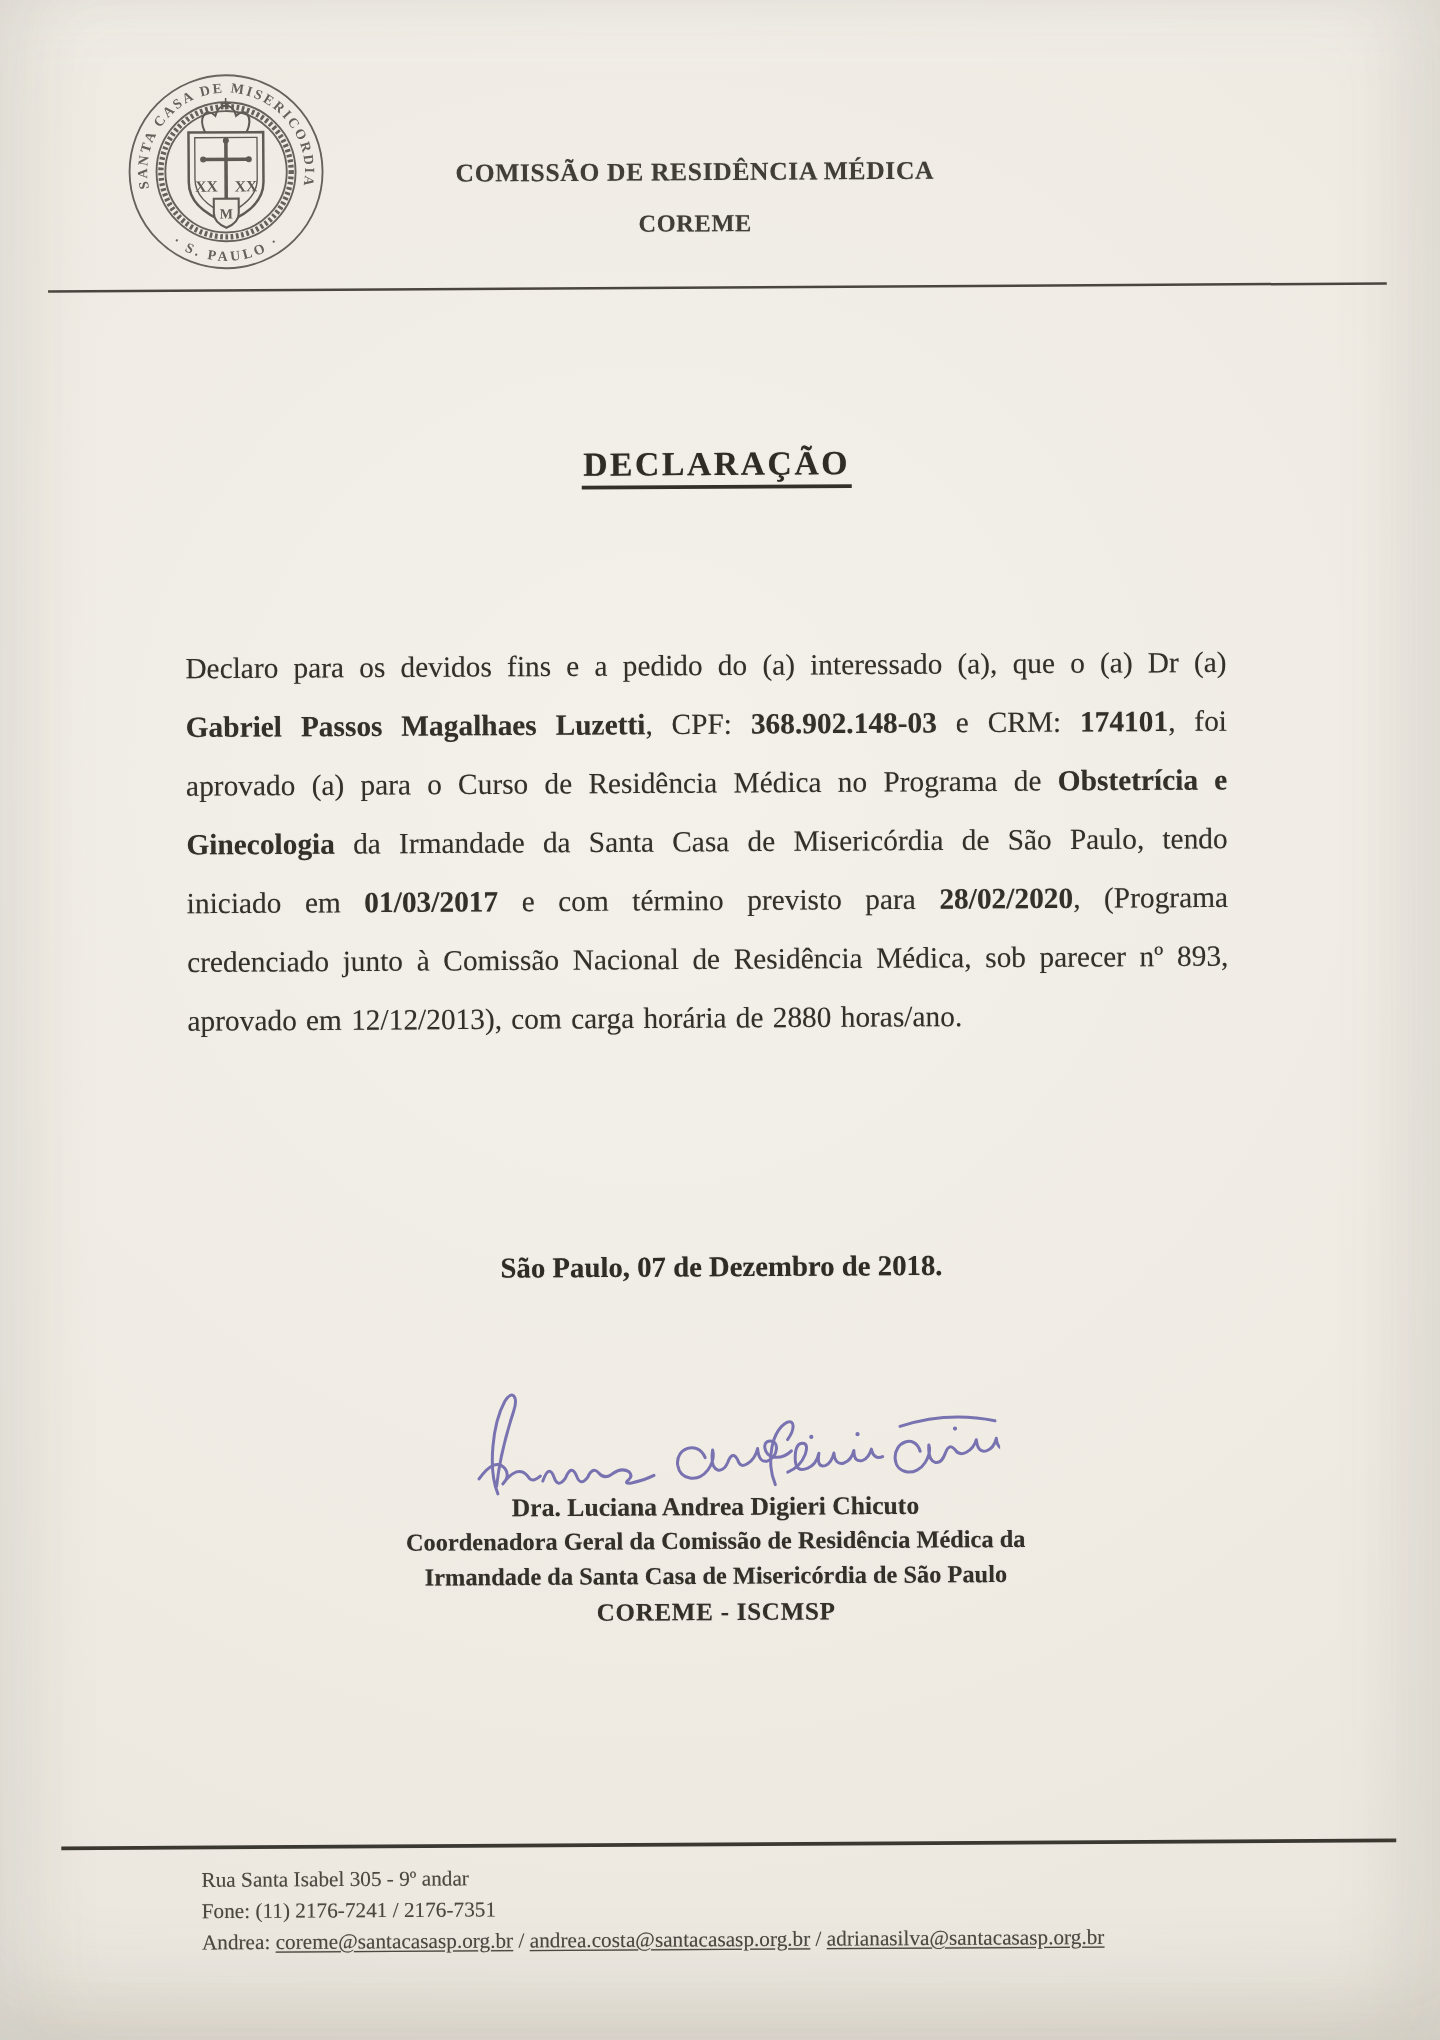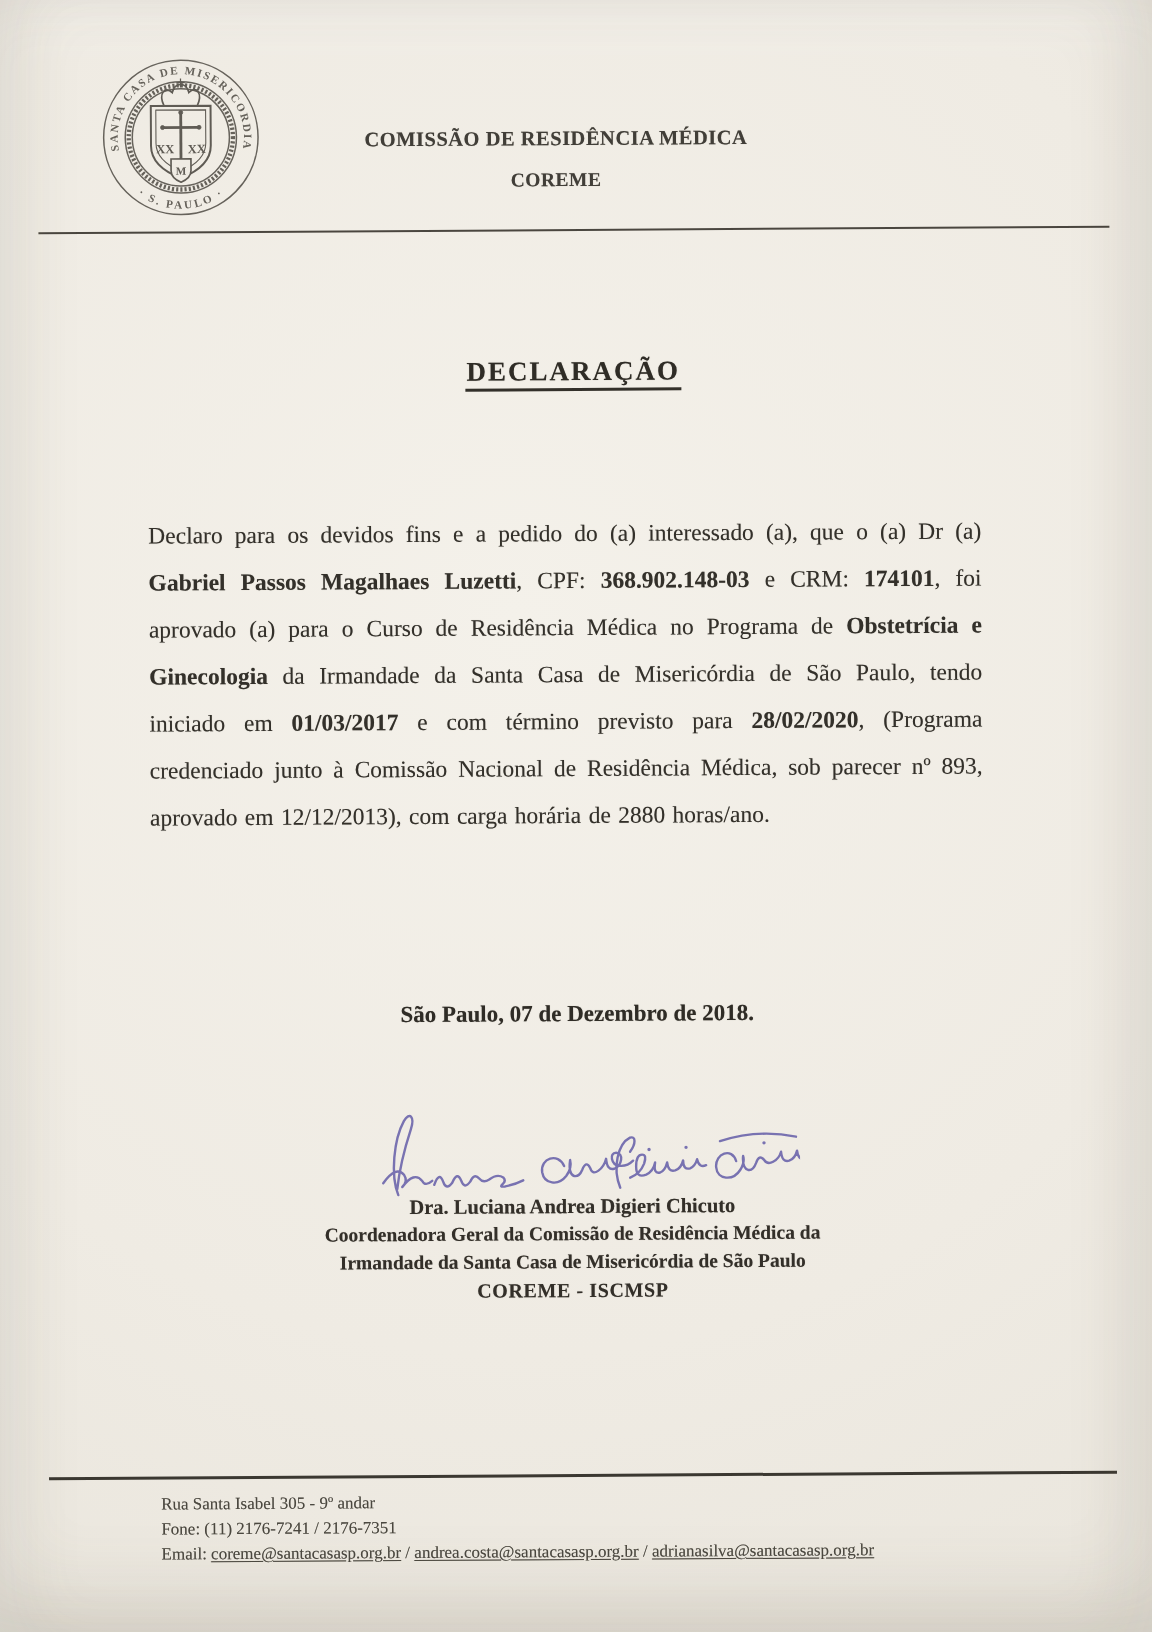--- a/index.html
+++ b/index.html
@@ -128,17 +128,17 @@
       <div class="sig-name">Dra. Luciana Andrea Digieri Chicuto</div>
       <div class="sig-role">Coordenadora Geral da Comissão de Residência Médica da</div>
       <div class="sig-role">Irmandade da Santa Casa de Misericórdia de São Paulo</div>
       <div class="sig-org">COREME - ISCMSP</div>
     </div>
 
     <div class="rule-bottom"></div>
     <div class="footer">
       <div>Rua Santa Isabel 305 - 9º andar</div>
       <div>Fone: (11) 2176-7241 / 2176-7351</div>
-      <div><span>Email:</span> <span><span class="email">coreme@santacasasp.org.br</span><span>  /  </span><span class="email">andrea.costa@santacasasp.org.br</span><span>  /  </span><span class="email">adrianasilva@santacasasp.org.br</span></span></div>
+      <div><span>Andrea:</span> <span><span class="email">coreme@santacasasp.org.br</span><span>  /  </span><span class="email">andrea.costa@santacasasp.org.br</span><span>  /  </span><span class="email">adrianasilva@santacasasp.org.br</span></span></div>
     </div>
 
   </div>
 </div>
 
 </body></html>

